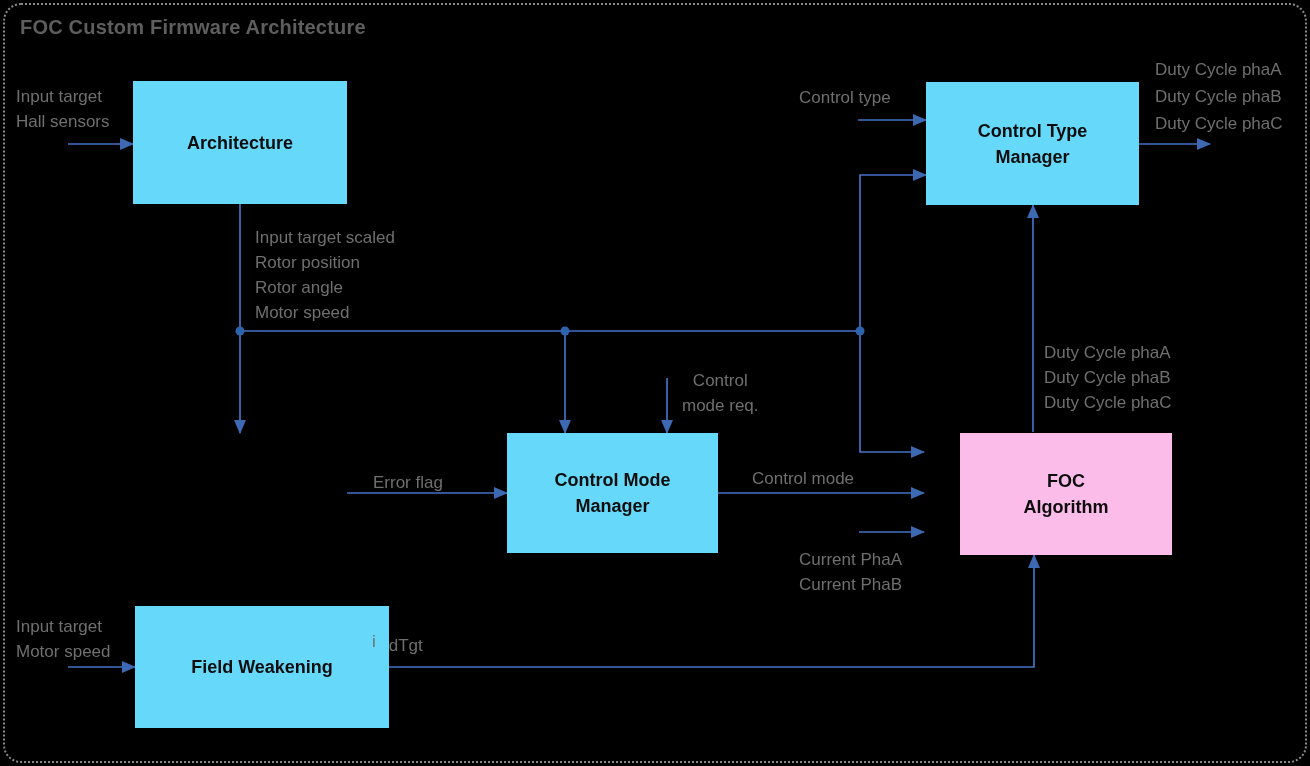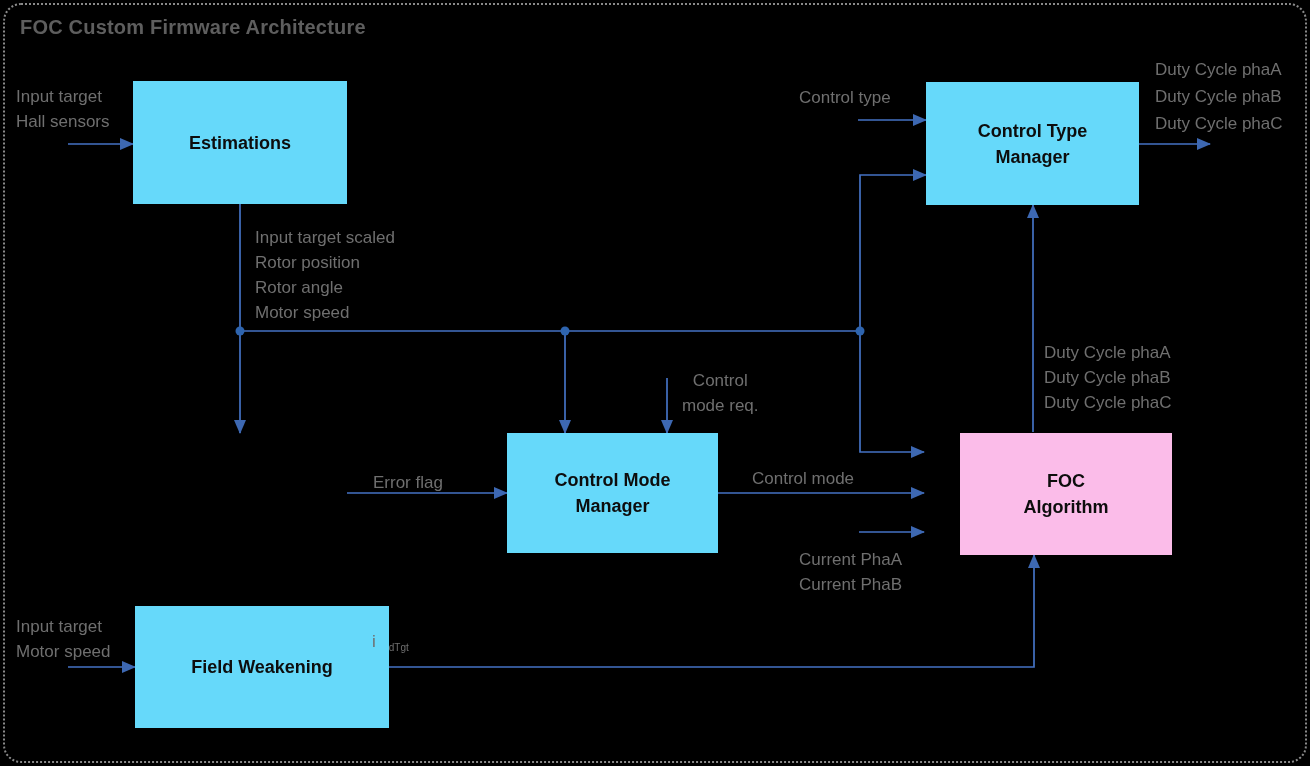--- a/index.html
+++ b/index.html
@@ -23,21 +23,21 @@
   .wires{position:absolute;left:0;top:0;width:1310px;height:766px;}
   .wire{stroke:var(--c-connector);stroke-width:1.7;fill:none;}
   .arrowhead{fill:var(--c-arrowhead);}
   .junction{fill:var(--c-junction);stroke:none;}
   .block{position:absolute;display:flex;align-items:center;justify-content:center;text-align:center;
          font-size:18px;font-weight:bold;color:var(--c-block_text);line-height:26px;white-space:pre-line;}
   .block.cyan{background:var(--c-block_fill_cyan);}
   .block.pink{background:var(--c-block_fill_pink);}
   .lbl{position:absolute;font-size:17px;color:var(--c-label_text);line-height:25px;white-space:pre-line;}
   .lbl.lh27{line-height:27px;}
-  .subsc{font-size:10px;vertical-align:-4px;padding-left:13px;}
+  .subsc{font-size:17px;vertical-align:-4px;padding-left:13px;}
 </style>
 </head>
 <body>
 
 <div class="canvas">
 
   <div class="marquee"></div>
 
   <div class="title">FOC Custom Firmware Architecture</div>
 
@@ -63,21 +63,21 @@
     <path class="wire" marker-end="url(#arr)" d="M1033,432 L1033,205"></path>
     <path class="wire" marker-end="url(#arr)" d="M68,667 L135,667"></path>
     <path class="wire" marker-end="url(#arr)" d="M349,667 L1034,667 L1034,555"></path>
 
     <circle class="junction" cx="240" cy="331" r="4.5"></circle>
     <circle class="junction" cx="565" cy="331" r="4.5"></circle>
     <circle class="junction" cx="860" cy="331" r="4.5"></circle>
   </svg>
 
   <div class="block cyan" style="left:133px;top:81px;width:214px;height:123px;">
-    <span>Estimations</span>
+    <span>Architecture</span>
   </div>
 
   <div class="block cyan" style="left:926px;top:82px;width:213px;height:123px;">
     <span>Control Type
 Manager</span>
   </div>
 
 
   <div class="block cyan" style="left:507px;top:433px;width:211px;height:120px;">
     <span>Control Mode

